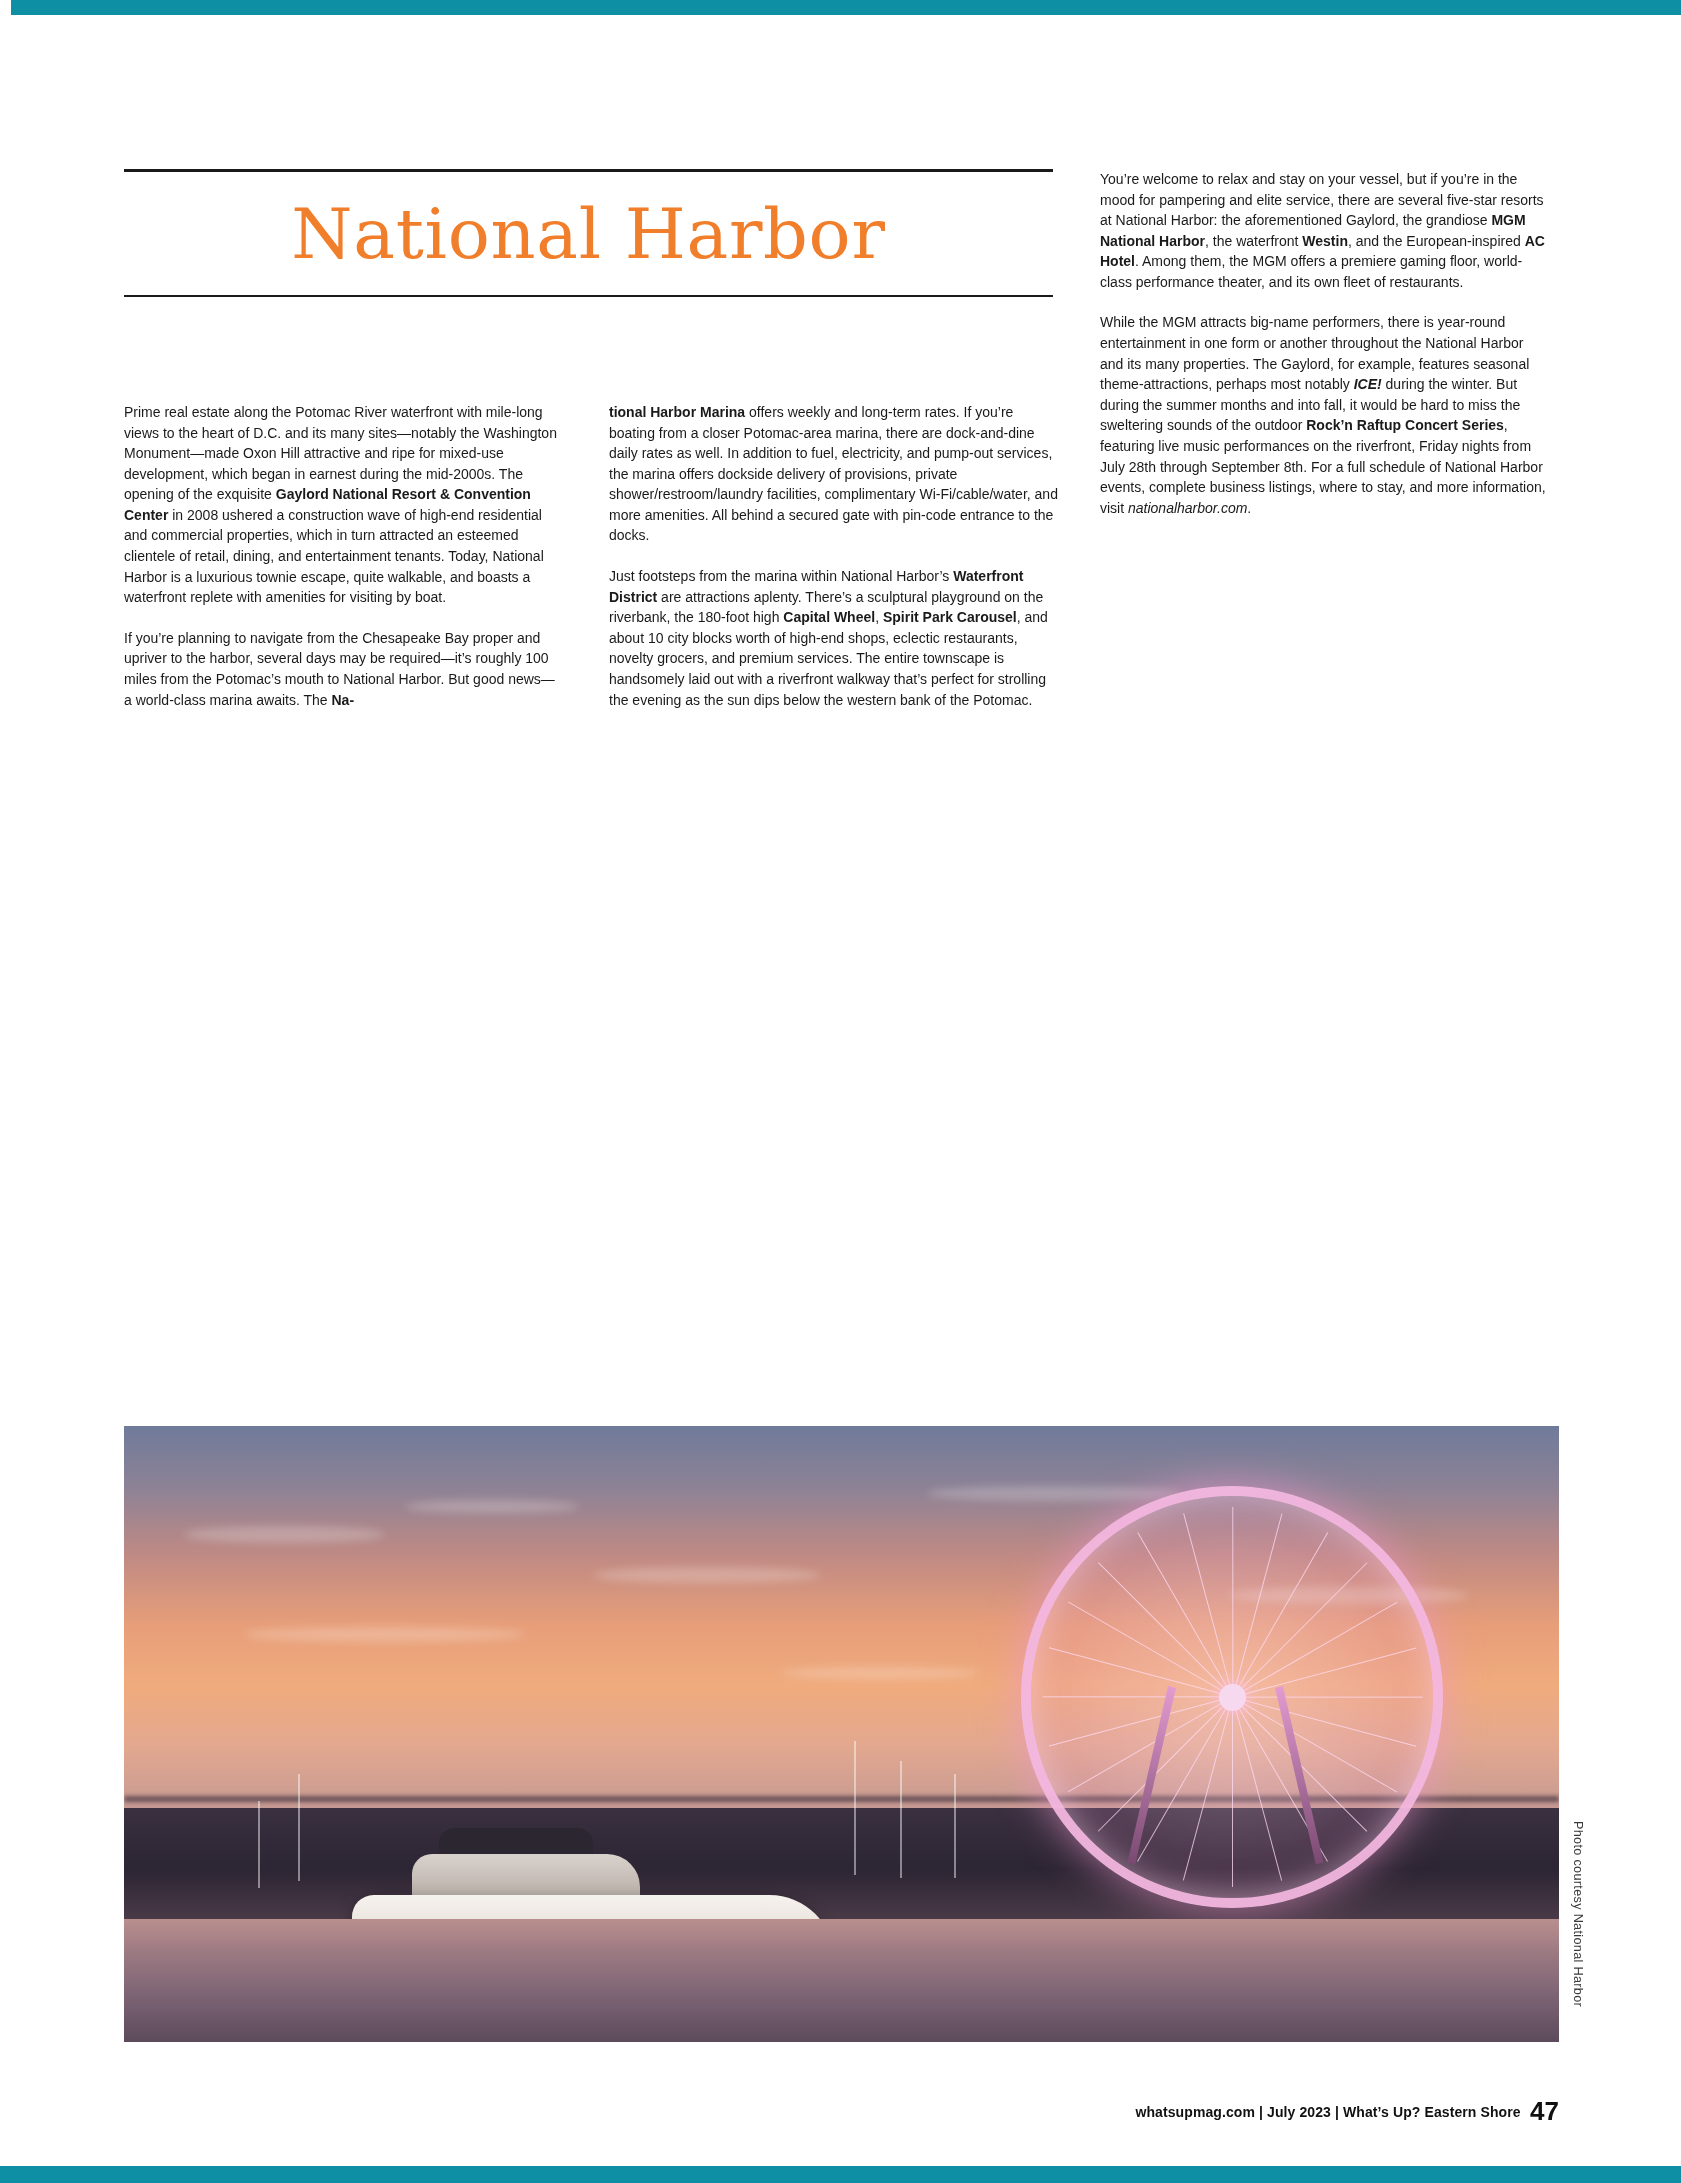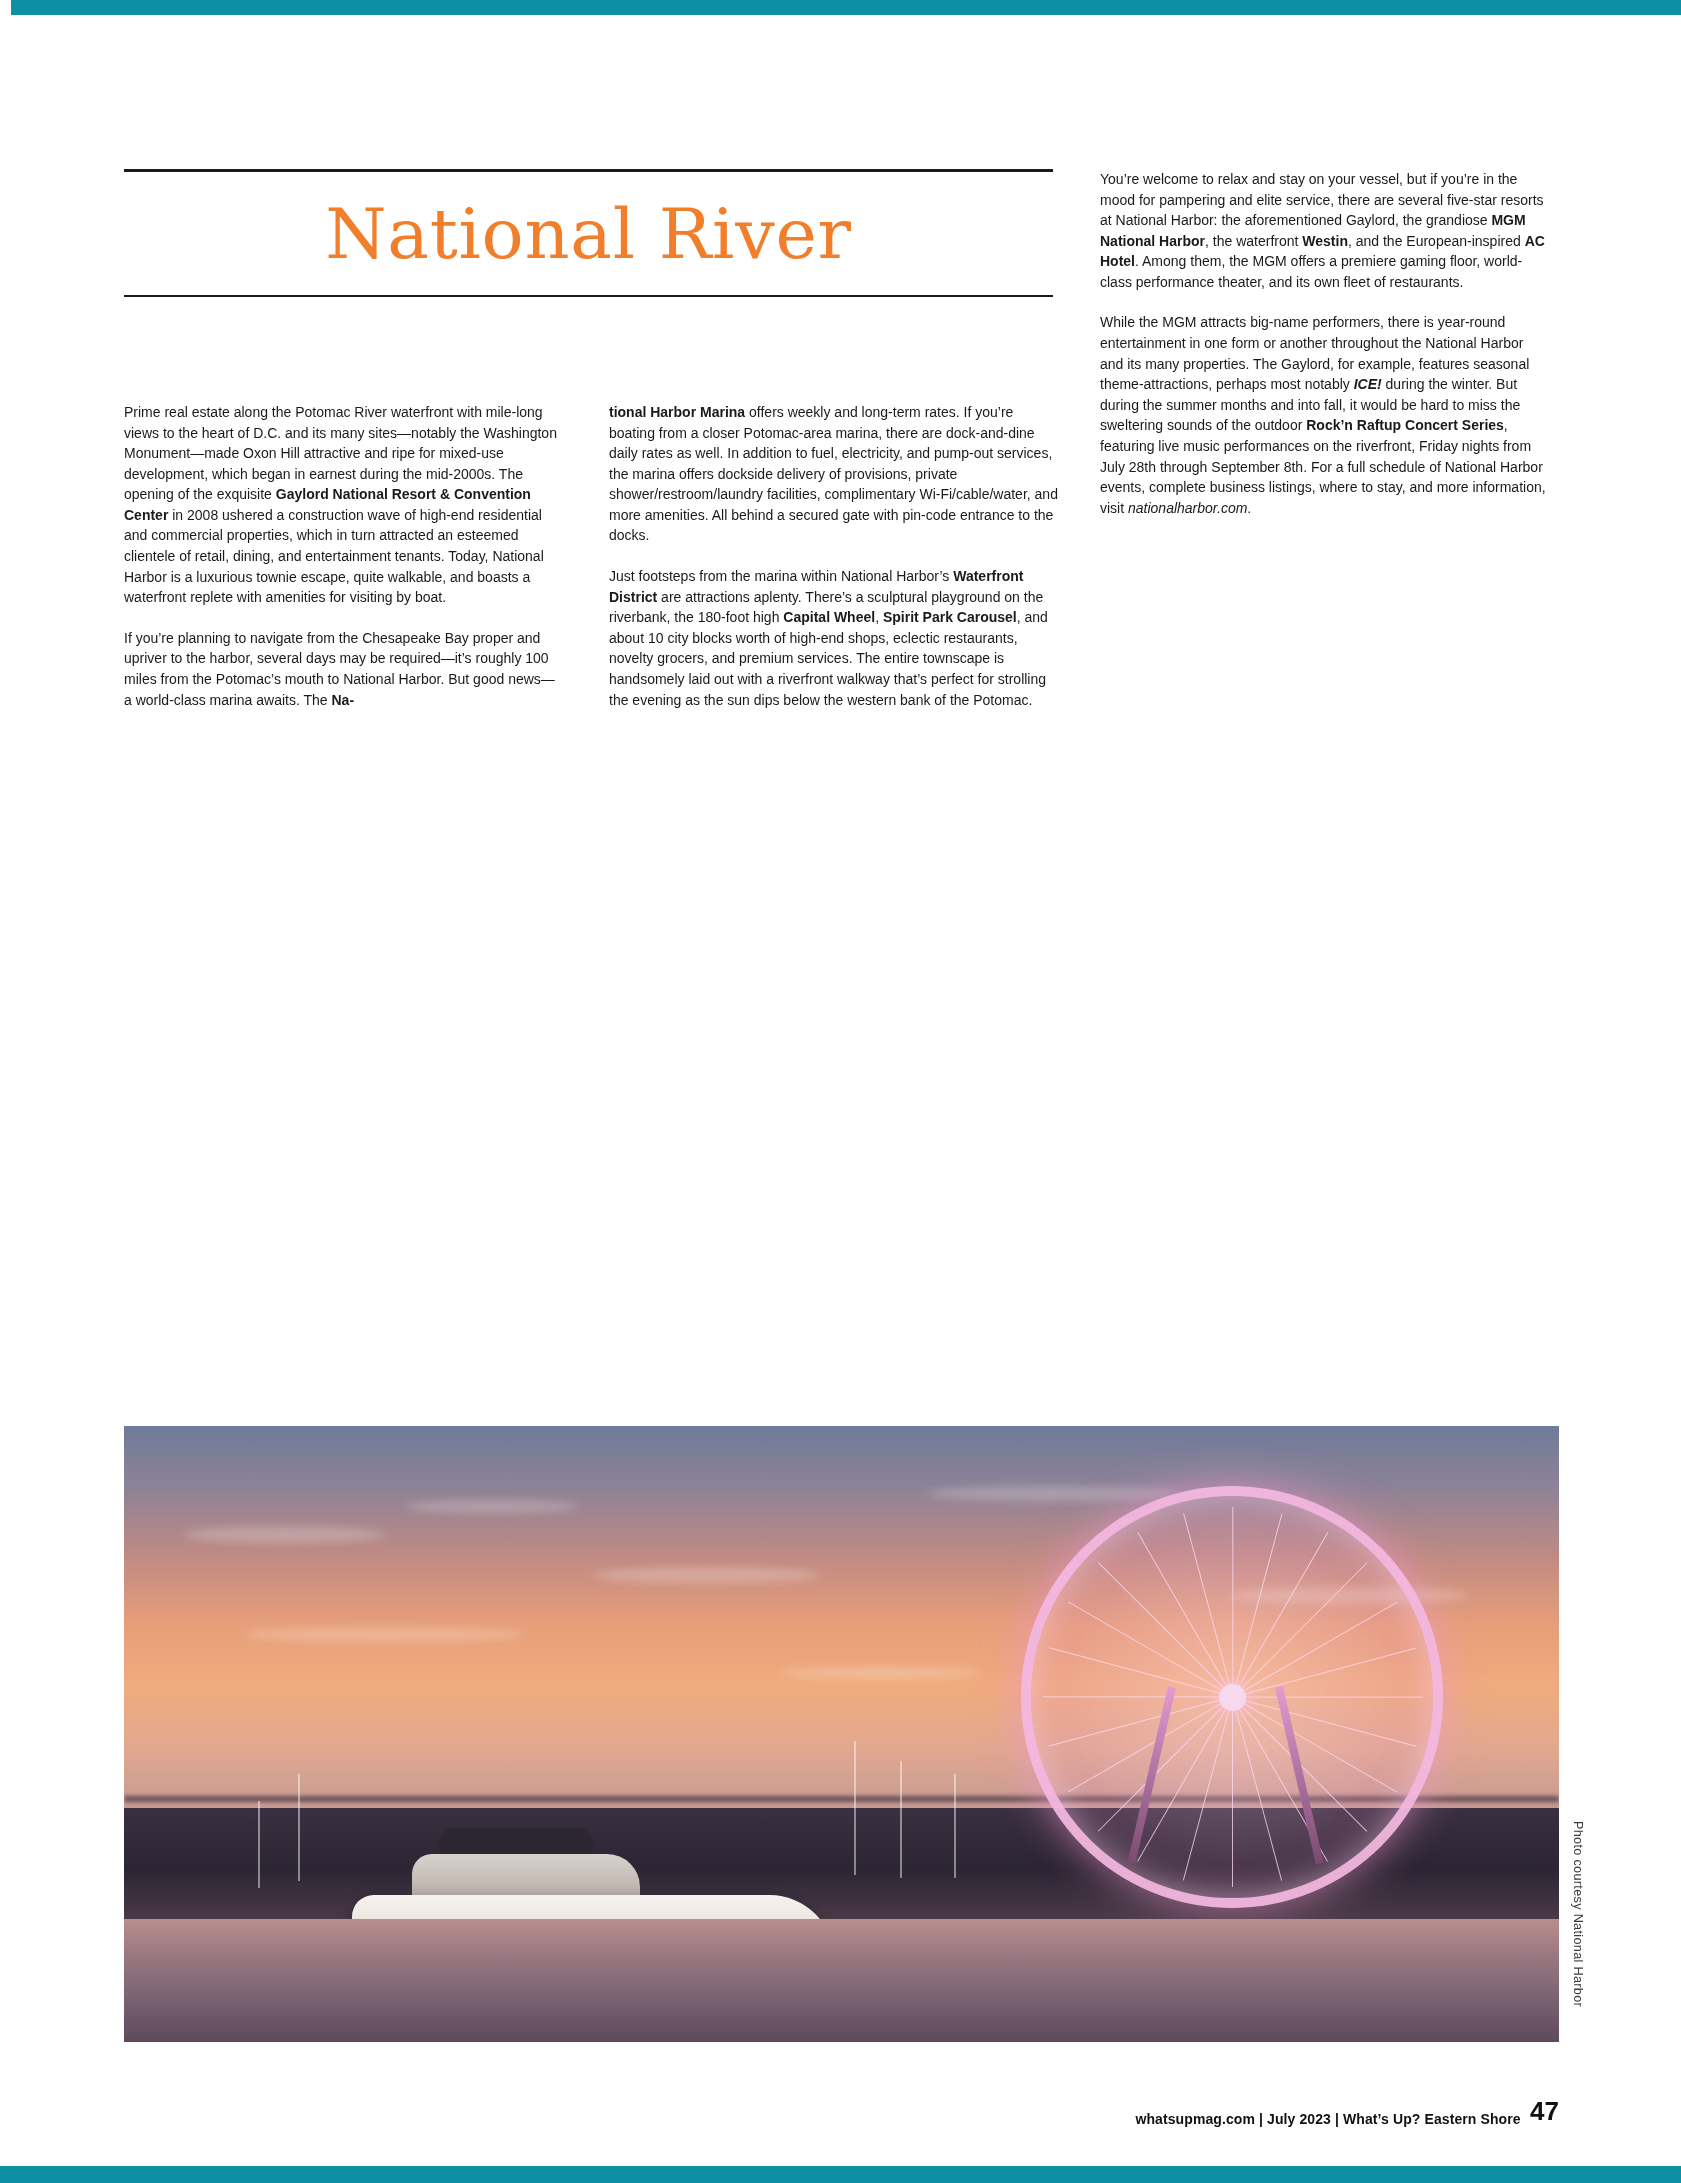--- a/index.html
+++ b/index.html
@@ -265,21 +265,21 @@
     white-space: nowrap;
   }
 
   
   .footer {
     position: absolute;
     left: 124px;
     right: 122px;
     top: 2096px;
     display: flex;
-    align-items: flex-end;
+    align-items: center;
     justify-content: flex-end;
     gap: 9.4px;
   }
   .footer-text {
     font-size: 14px;
     color: #111;
     letter-spacing: 0.1px;
     font-weight: bold;
   }
   .page-number {
@@ -292,21 +292,21 @@
 <body>
 
 <div class="page">
 
   <div class="edge-bar-top"></div>
   <div class="edge-bar-left"></div>
   <div class="edge-bar-bottom"></div>
 
   <div class="title-block">
     <div class="rule"></div>
-    <div class="article-title">National River</div>
+    <div class="article-title">National Harbor</div>
     <div class="rule"></div>
   </div>
 
   <div class="col col-1">
     <p>
       <span>Prime real estate along the Potomac River waterfront with mile-long views to the heart of D.C. and its many sites—notably the Washington Monument—made Oxon Hill attractive and ripe for mixed-use development, which began in earnest during the mid-2000s. The opening of the exquisite </span><b>Gaylord National Resort &amp; Convention Center</b><span> in 2008 ushered a construction wave of high-end residential and commercial properties, which in turn attracted an esteemed clientele of retail, dining, and entertainment tenants. Today, National Harbor is a luxurious townie escape, quite walkable, and boasts a waterfront replete with amenities for visiting by boat.</span>
     </p>
     <p>
       <span>If you’re planning to navigate from the Chesapeake Bay proper and upriver to the harbor, several days may be required—it’s roughly 100 miles from the Potomac’s mouth to National Harbor. But good news—a world-class marina awaits. The </span><b>Na-</b>
     </p>

